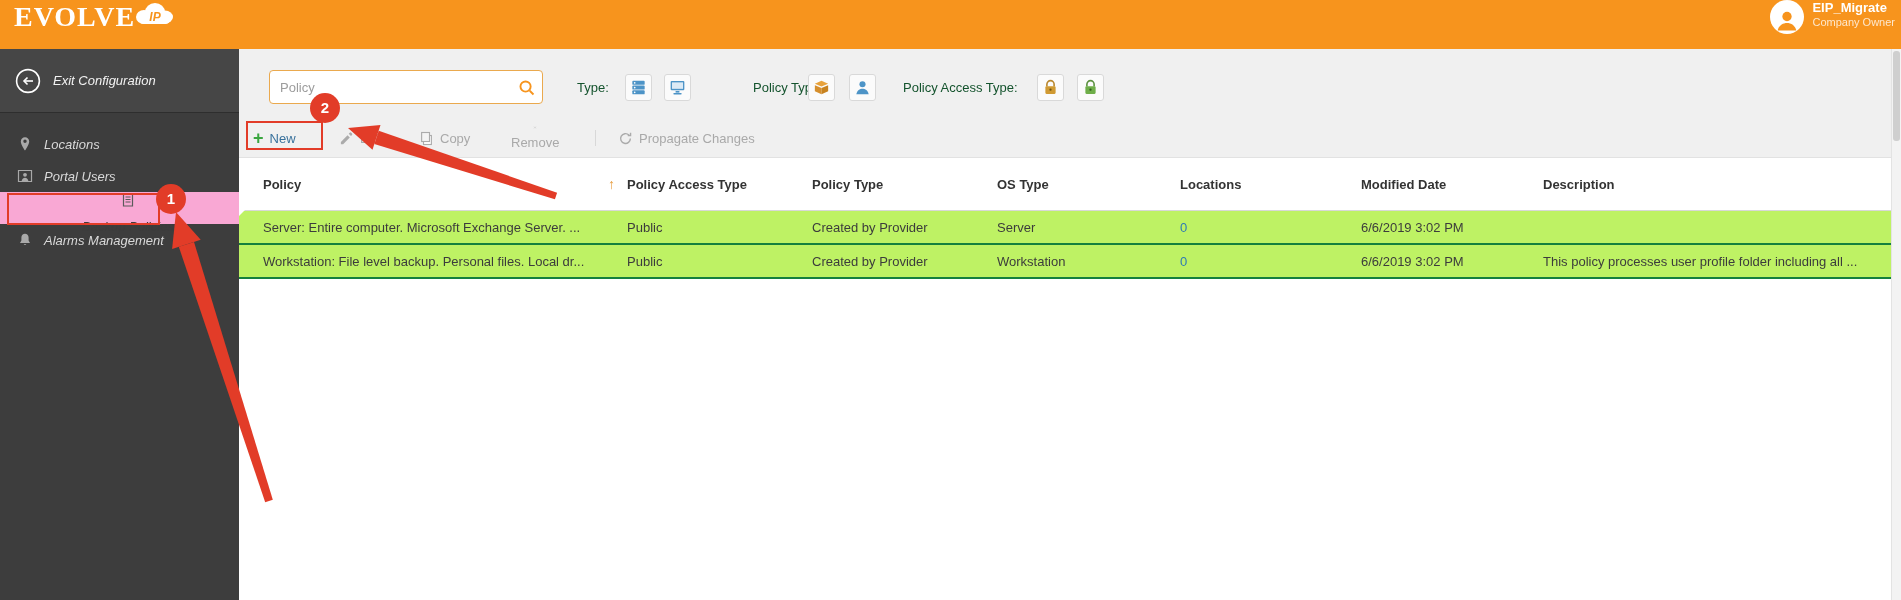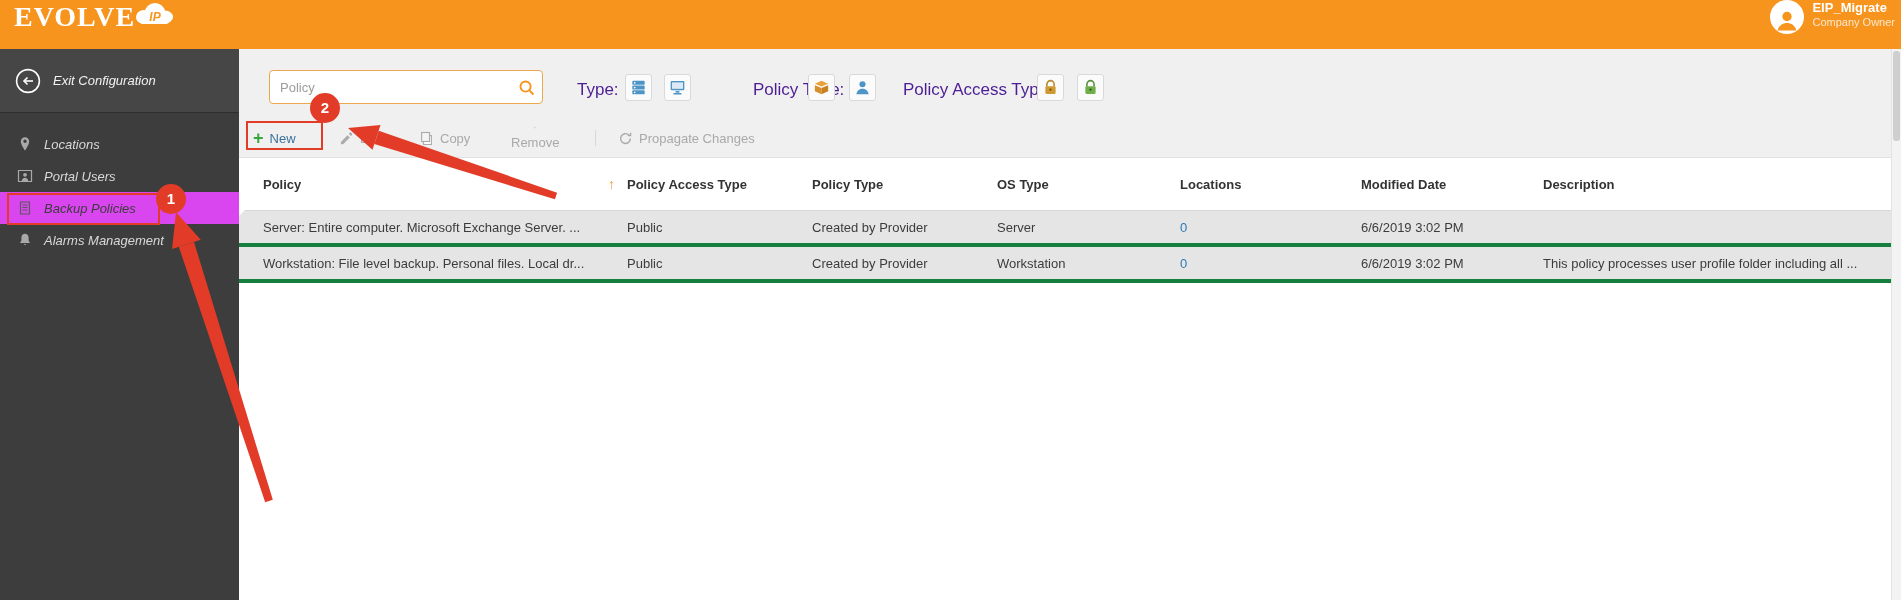--- a/index.html
+++ b/index.html
@@ -19,56 +19,56 @@
 
   
   .sidebar{position:absolute;left:0;top:49px;width:239px;height:551px;background:#3d3d3d;z-index:5;font-style:italic;}
   .exit-row{height:64px;display:flex;align-items:center;gap:12px;padding-left:15px;background:#464646;
     border-bottom:1px solid #2e2e2e;cursor:pointer;box-sizing:border-box;}
   .exit-label{font-size:13px;color:#f2f2f2;}
   .menu{position:absolute;top:79px;left:0;width:239px;}
   .menu-item{height:32px;display:flex;align-items:center;gap:11px;padding-left:17px;font-size:13px;
     color:#d9d9d9;cursor:pointer;}
   .menu-item .mi{width:16px;height:16px;color:#a9a9a9;display:flex;align-items:center;}
-  .menu-item.selected{background:#d946ef;color:#3c3c3c;}
+  .menu-item.selected{background:#f9a8d4;color:#3c3c3c;flex-direction:column;}
   .menu-item.selected .mi{color:#5a5a5a;}
   .notch{position:absolute;left:239px;top:200px;width:0;height:0;border-top:8px solid transparent;
     border-bottom:8px solid transparent;border-left:8px solid #fff;z-index:20;}
 
   
   .content{position:absolute;left:239px;top:49px;width:1662px;height:551px;background:#fff;}
   .filter-band{position:absolute;left:0;top:0;width:100%;height:109px;background:#f0f0f0;
     border-bottom:1px solid #e2e2e2;box-sizing:border-box;}
 
   .search-box{position:absolute;left:30px;top:21px;width:274px;height:34px;background:#fff;
     border:1px solid #eaa94e;border-radius:4px;display:flex;align-items:center;box-sizing:border-box;z-index:2;}
   .search-box input{flex:1;border:none;outline:none;background:transparent;font-size:13px;color:#444;
     padding:0 4px 0 10px;font-family:"Liberation Sans",sans-serif;}
   .search-box input::placeholder{color:#9c9c9c;}
   .search-btn{width:32px;height:100%;display:flex;align-items:center;justify-content:center;border:none;background:none;cursor:pointer;padding:0;}
 
-  .flabel{position:absolute;top:31px;font-size:17px;color:#4c1d95;z-index:2;text-align:center;}
+  .flabel{position:absolute;top:31px;font-size:13px;color:#14532d;z-index:2;text-align:center;}
   .ficon{position:absolute;top:25px;width:27px;height:27px;background:#fbfbfb;border:1px solid #d9d9d9;
     border-radius:3px;display:flex;align-items:center;justify-content:center;padding:0;cursor:pointer;z-index:2;}
 
   .tbtn{position:absolute;top:77px;height:24px;display:flex;align-items:center;gap:6px;background:none;
     border:none;font-size:13px;color:#a9a9a9;padding:0;cursor:default;font-family:"Liberation Sans",sans-serif;z-index:2;}
   .tbtn.new{color:#39719c;cursor:pointer;}
   .plus{color:#3aa53f;font-weight:bold;font-size:18px;line-height:1;}
   .tsep{position:absolute;left:356px;top:81px;width:1px;height:16px;background:#d8d8d8;z-index:2;}
 
   
   .table{position:absolute;left:0;top:109px;right:0;background:#fff;}
   .gridcols{display:grid;grid-template-columns:364px 185px 185px 183px 181px 182px 1fr;
     align-items:center;padding:0 16px 0 24px;}
   .thead{height:52px;border-bottom:1px solid #d8d8d8;font-weight:bold;font-size:13px;color:#333;}
   .th{white-space:nowrap;overflow:hidden;cursor:pointer;}
   .policy-th{display:flex;align-items:center;justify-content:space-between;padding-right:12px;}
   .sort{color:#e89b3c;font-size:14px;font-weight:bold;}
-  .trow{height:32px;border-bottom:4px solid #15803d;font-size:13px;color:#3c3c3c;background:#e5e5e5;cursor:pointer;}
+  .trow{height:32px;border-bottom:2px solid #15803d;font-size:13px;color:#3c3c3c;background:#bef264;cursor:pointer;}
   .cell{white-space:nowrap;overflow:hidden;padding-right:14px;}
   .loc-link{color:#2e7bb5;cursor:pointer;}
 
   
   .scrollbar{position:absolute;right:0;top:49px;width:10px;height:551px;background:#f3f3f3;
     border-left:1px solid #e3e3e3;z-index:15;box-sizing:border-box;}
   .scroll-thumb{position:absolute;top:2px;left:1px;width:7px;height:90px;background:#cfcfcf;border-radius:3px;}
 
   
   .overlay{position:absolute;left:0;top:0;width:1901px;height:600px;z-index:60;pointer-events:none;}

